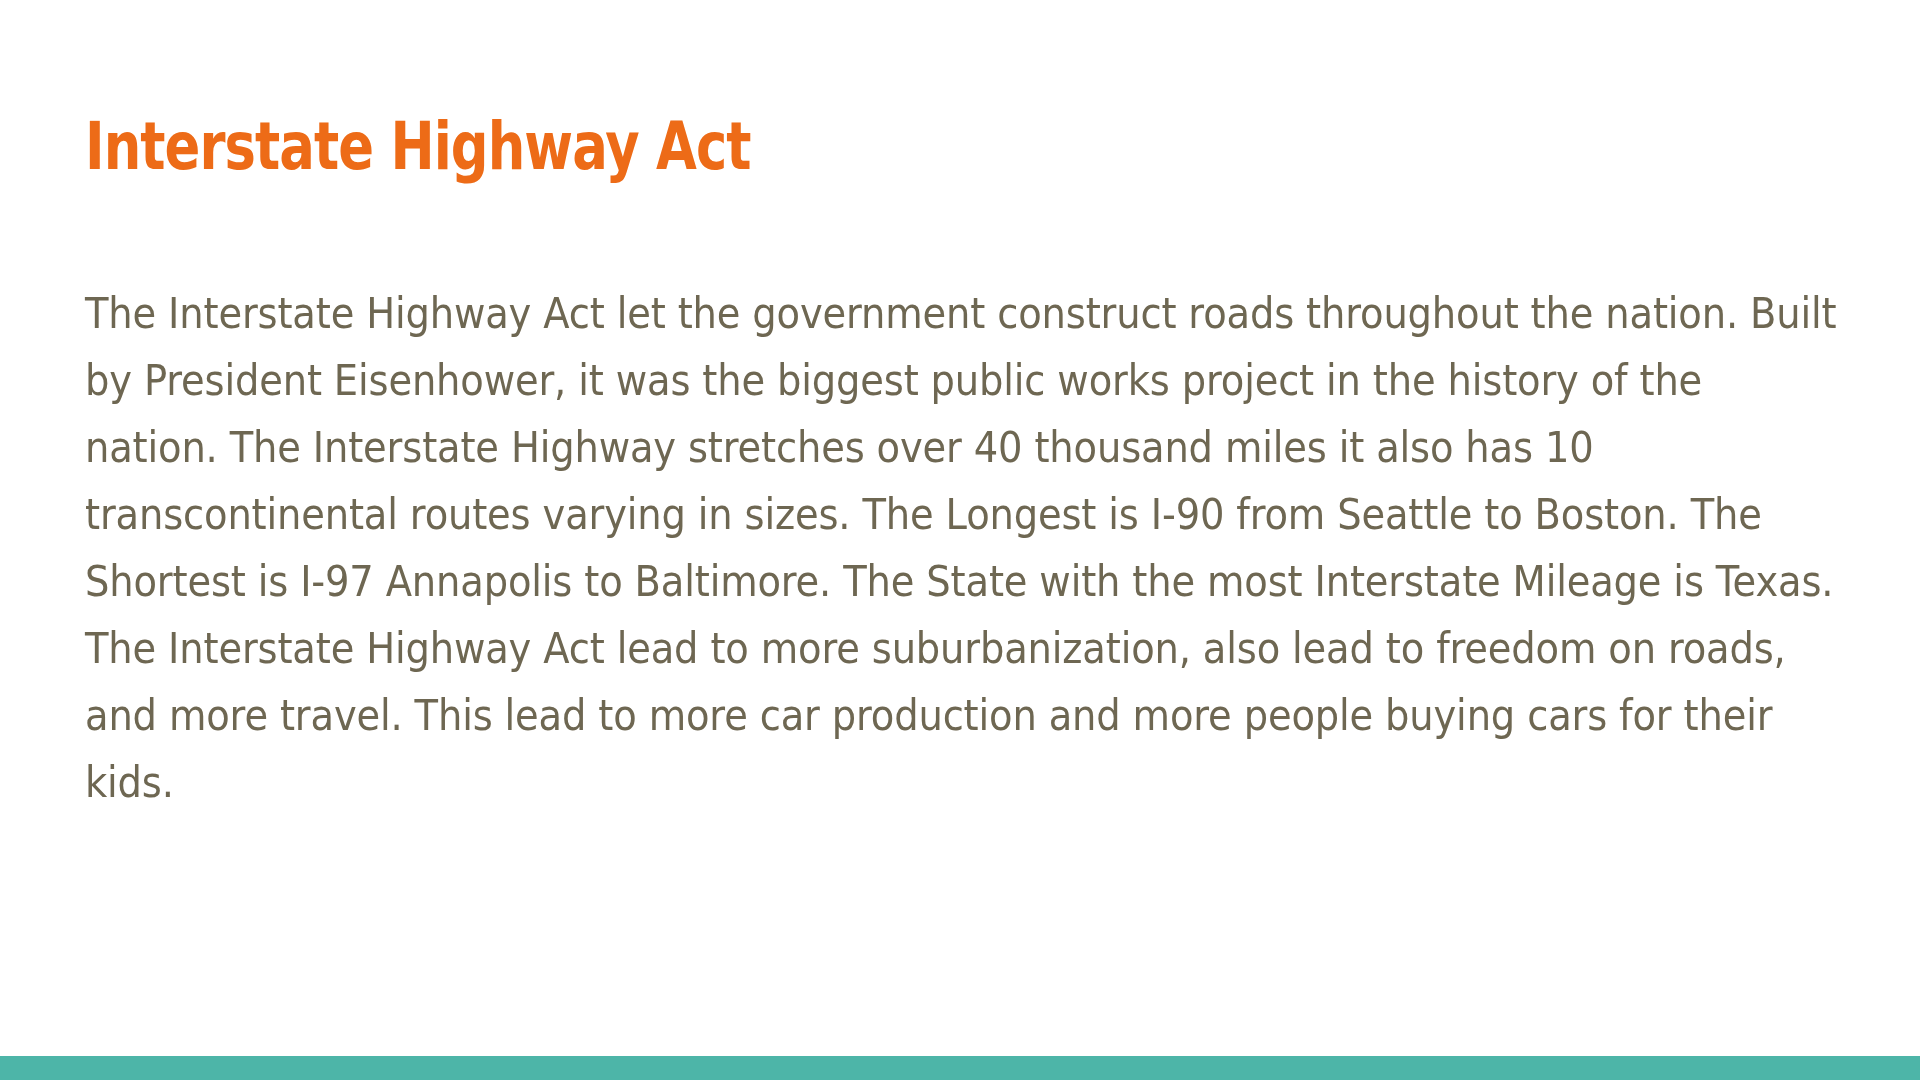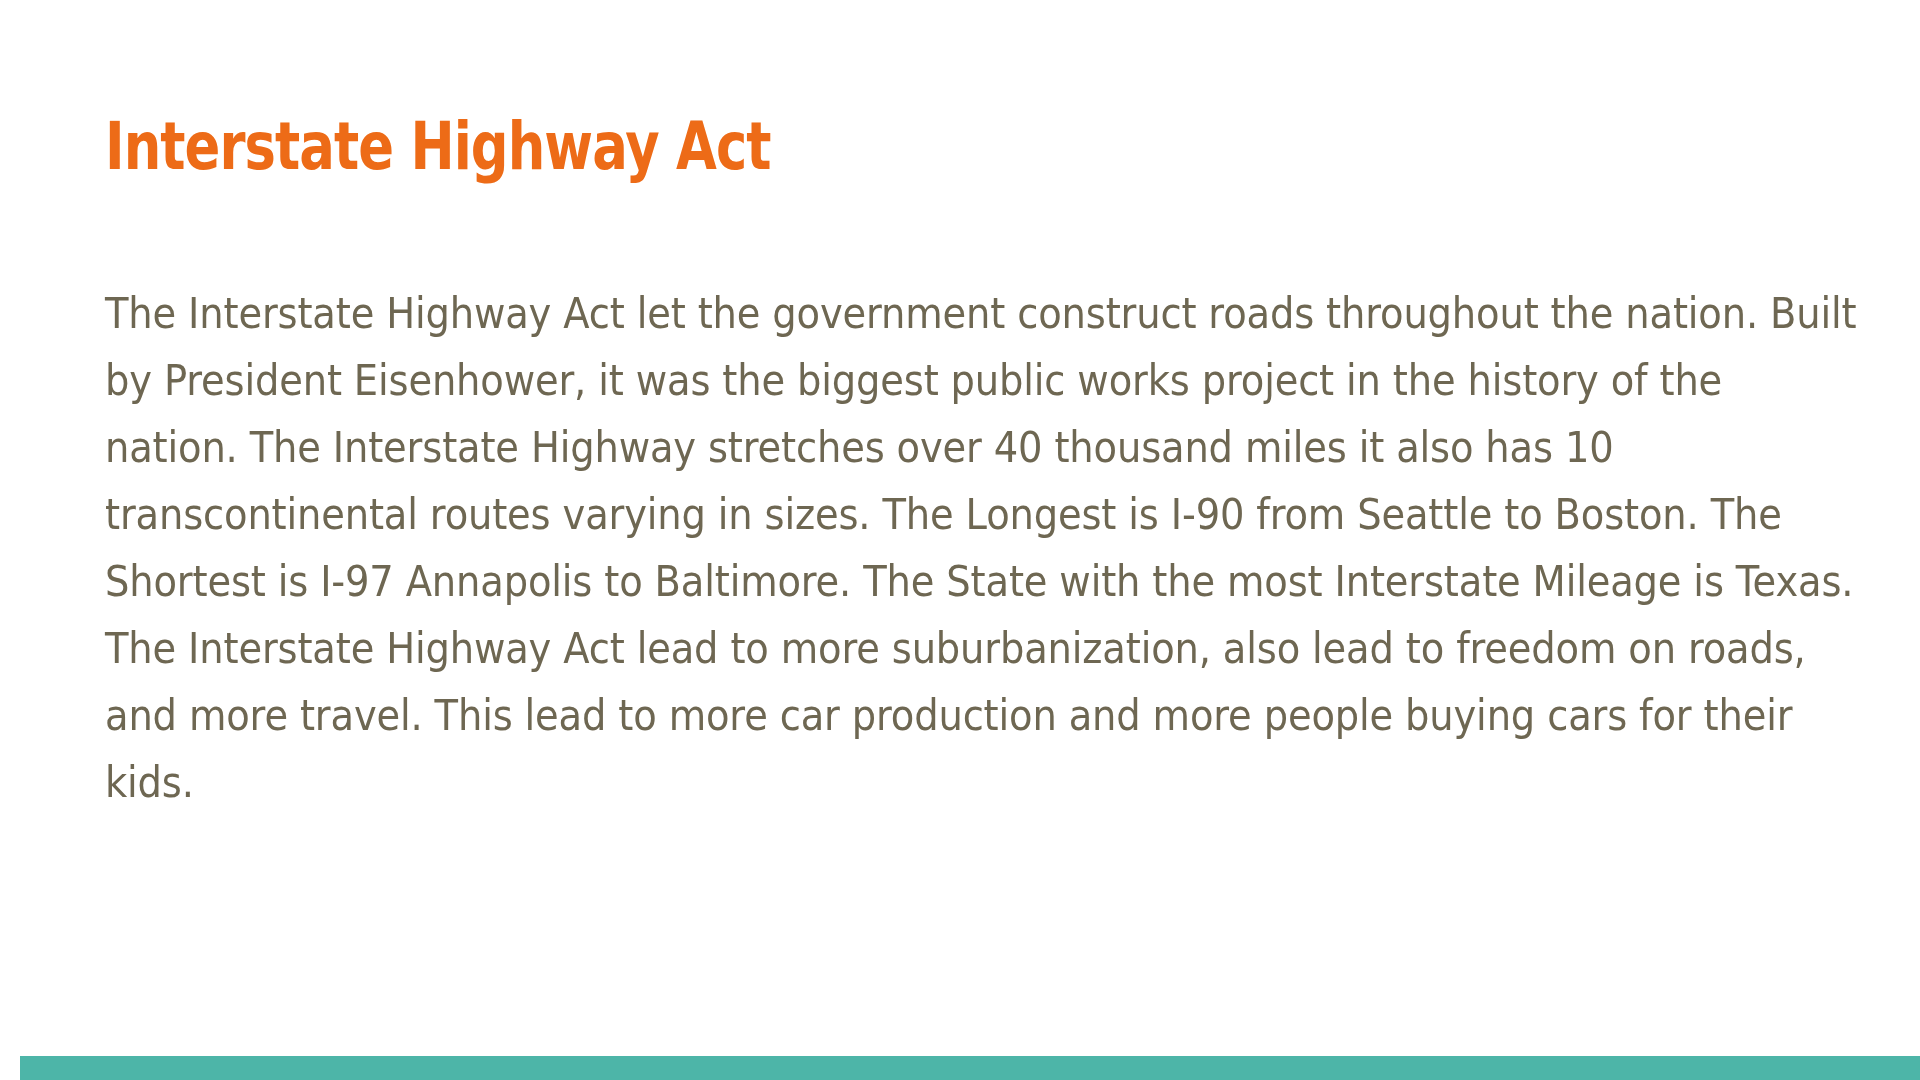--- a/index.html
+++ b/index.html
@@ -12,21 +12,20 @@
     width: 1920px;
     height: 1080px;
     overflow: hidden;
     font-family: "Liberation Sans", sans-serif;
     position: relative;
   }
   .slide {
     position: absolute;
     inset: 0;
     background: #ffffff;
-    margin-left: 20px;
   }
   .slide-title {
     position: absolute;
     left: 85px;
     top: 108px;
     width: 1700px;
     margin: 0;
     font-family: "DejaVu Sans", "Liberation Sans", sans-serif;
     font-weight: 700;
     font-size: 66px;

